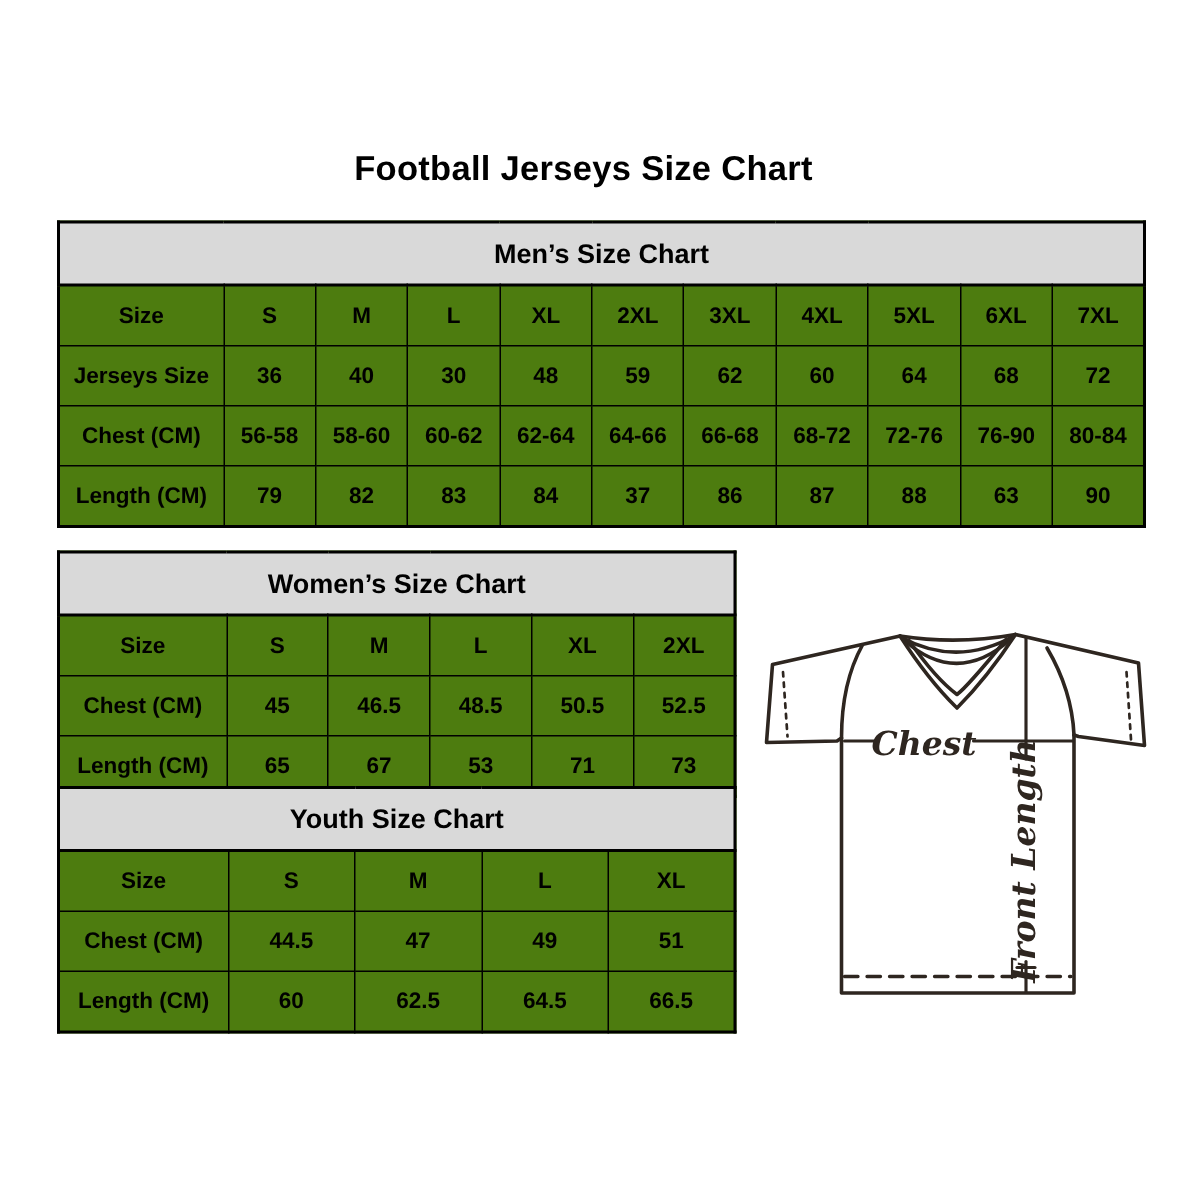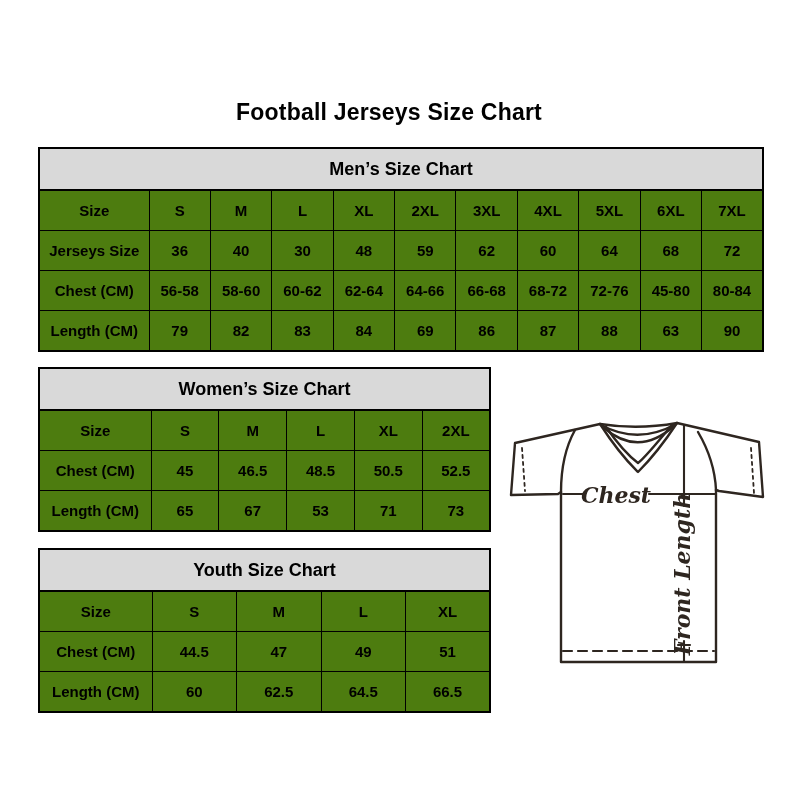--- a/index.html
+++ b/index.html
@@ -19,21 +19,21 @@
     background:#d9d9d9;border:2px solid #000;height:40px;
     font-size:18px;font-weight:bold;text-align:center;vertical-align:middle;padding:0;
   }
   table.size-table td{
     border:1.6px solid #000;height:39px;padding:0 1px;
     font-size:15px;font-weight:bold;text-align:center;vertical-align:middle;
     white-space:nowrap;overflow:hidden;
   }
   .mens-table{left:38px;top:147px;width:726px;}
   .womens-table{left:38px;top:367px;width:453px;}
-  .youth-table{left:38px;top:548px;width:453px;}
+  .youth-table{left:38px;top:524px;width:453px;}
   .mens-table .label-col{width:110px;}
   .womens-table .label-col{width:112px;}
   .youth-table .label-col{width:113px;}
   .jersey-diagram{position:absolute;left:498px;top:405px;width:295px;height:270px;}
   .jersey-diagram path{fill:none;stroke:#2e2620;stroke-width:2.4;stroke-linecap:round;stroke-linejoin:round;}
   .jersey-diagram path.thin-dash{stroke-width:1.8;stroke-dasharray:3 4;}
   .jersey-diagram path.hem-dash{stroke-width:2.2;stroke-dasharray:9 6;}
   .jersey-diagram path.measure{stroke-width:2.1;}
   .jersey-diagram text{
     font-family:"DejaVu Serif",serif;font-style:italic;font-weight:bold;
@@ -94,30 +94,30 @@
     <tr>
       <td>Chest (CM)</td>
       <td>56-58</td>
       <td>58-60</td>
       <td>60-62</td>
       <td>62-64</td>
       <td>64-66</td>
       <td>66-68</td>
       <td>68-72</td>
       <td>72-76</td>
-      <td>45-80</td>
+      <td>76-90</td>
       <td>80-84</td>
     </tr>
     <tr>
       <td>Length (CM)</td>
       <td>79</td>
       <td>82</td>
       <td>83</td>
       <td>84</td>
-      <td>69</td>
+      <td>37</td>
       <td>86</td>
       <td>87</td>
       <td>88</td>
       <td>63</td>
       <td>90</td>
     </tr>
   </tbody>
     </table>
 
   <table class="size-table womens-table">

